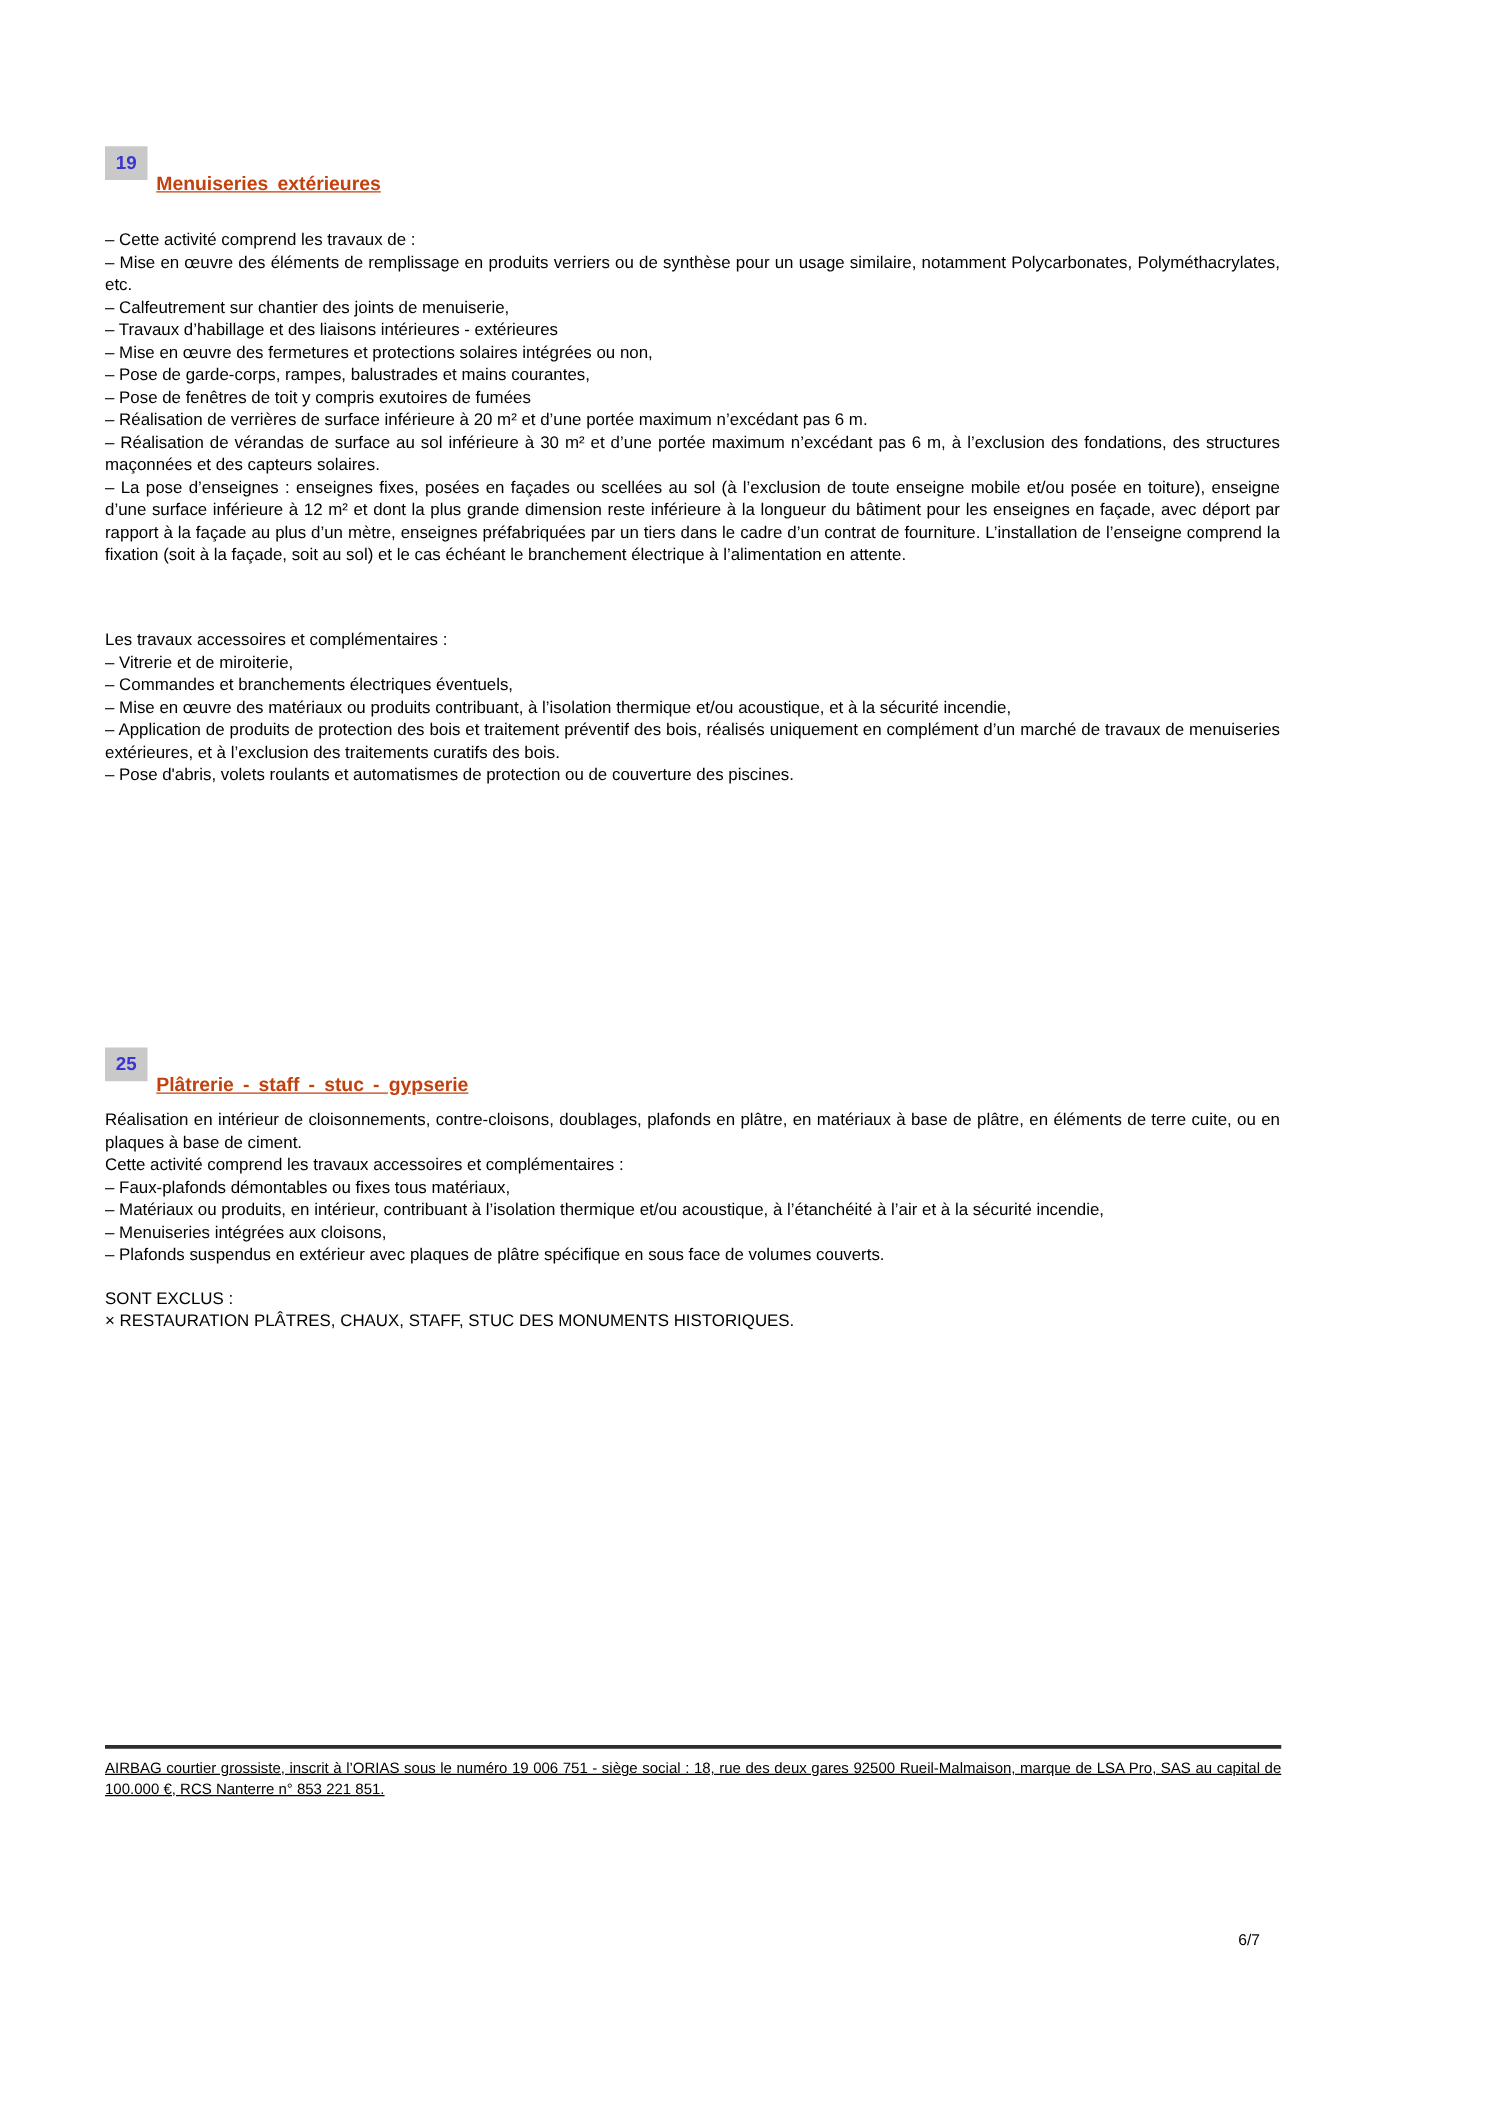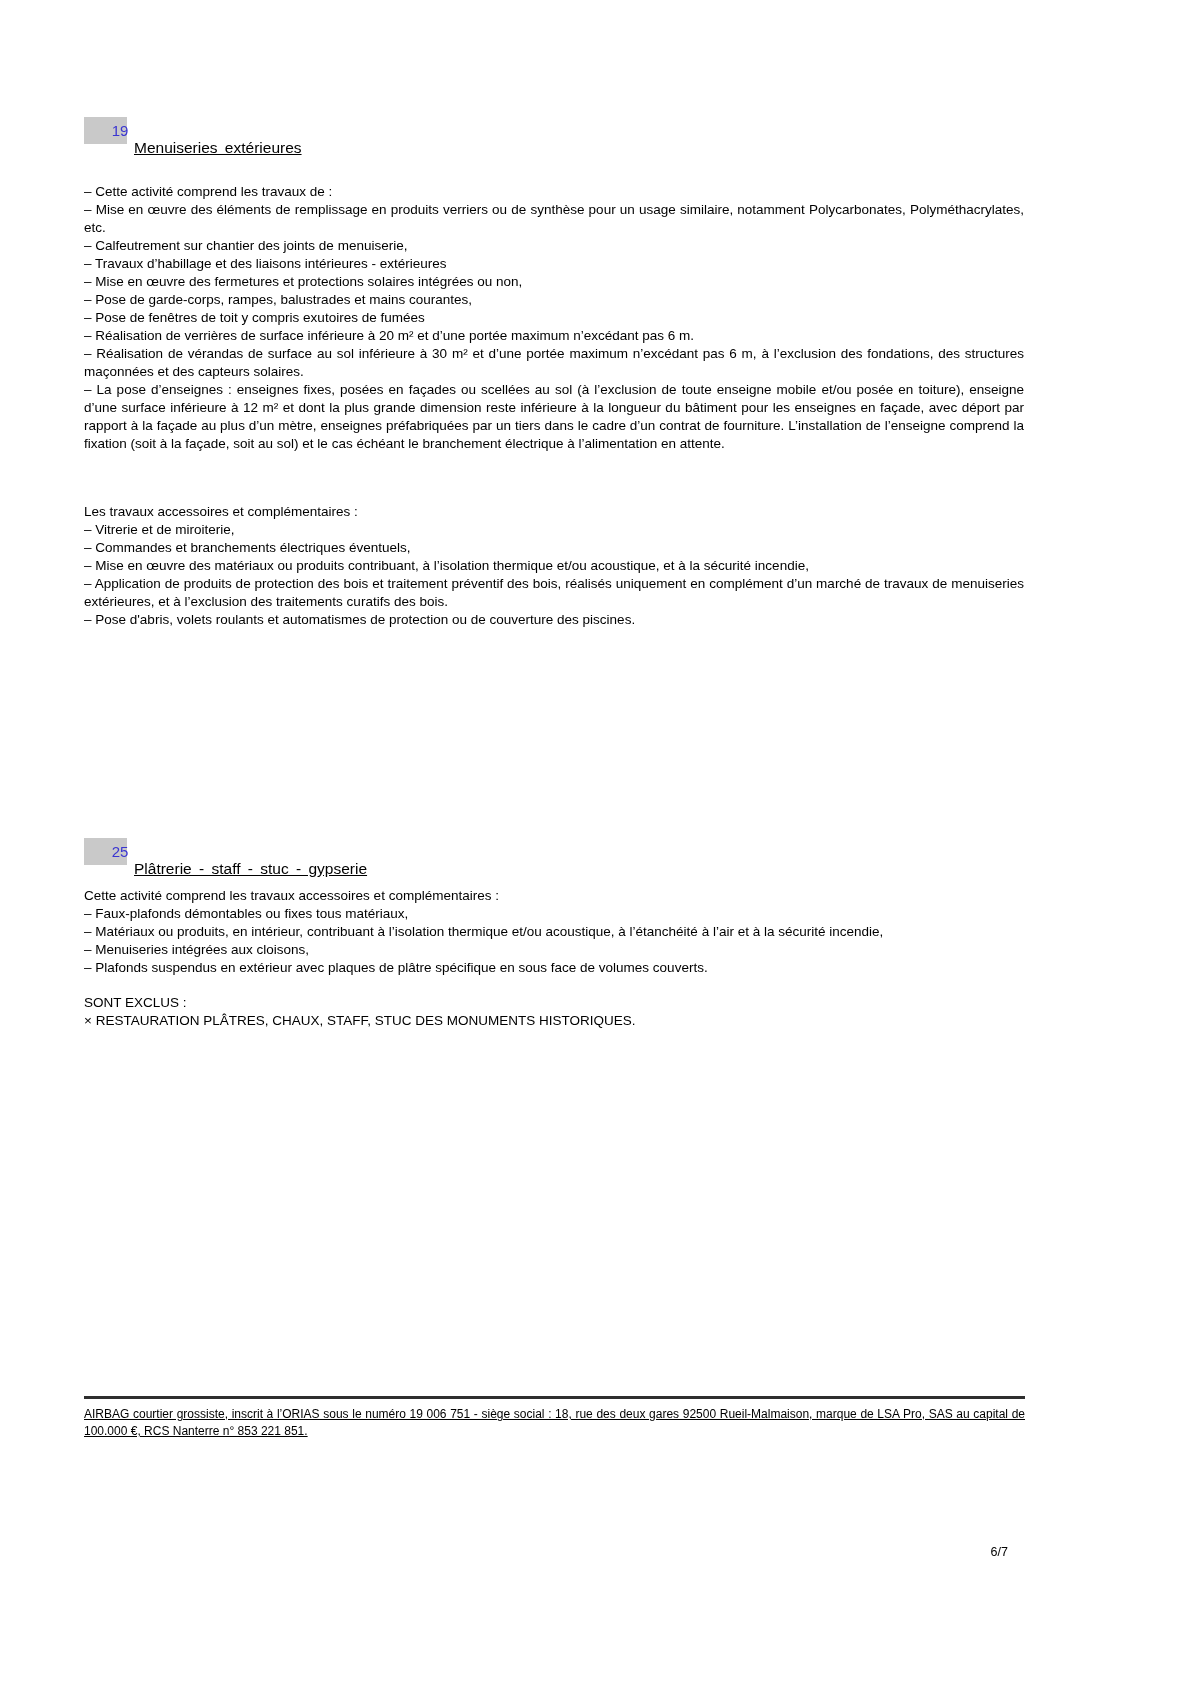--- a/index.html
+++ b/index.html
@@ -8,36 +8,35 @@
     width: 1191px;
     height: 1684px;
     background: #ffffff;
     font-family: "Liberation Sans", "DejaVu Sans", sans-serif;
     color: #000000;
     overflow: hidden;
   }
   .sec { position: absolute; left: 84px; width: 940px; }
   .sec-header { display: flex; align-items: center; margin-bottom: 9px; }
   .badge {
-    width: 14px; height: 27px;
+    width: 34px; height: 27px;
     background: #c9c9c9;
     color: #3a35d1;
-    font-weight: normal;
+    font-weight: bold;
     font-size: 15px;
     display: flex; align-items: center; justify-content: center;
     flex: 0 0 auto;
-    padding-left: 29px;
   }
   .sec-title {
     margin-left: 7px;
-    font-weight: normal;
+    font-weight: bold;
     font-size: 15.5px;
     text-decoration: underline;
     word-spacing: 3px;
-    color: #000000;
+    color: #c2410c;
     margin-top: 36px;
   }
   .line {
     margin: 0;
     font-size: 13.5px;
     line-height: 18px;
     text-align: justify;
   }
   .gap-1 { height: 17px; }
   .gap-3 { height: 50px; }
@@ -84,20 +83,21 @@
     <p class="line">– Mise en œuvre des matériaux ou produits contribuant, à l’isolation thermique et/ou acoustique, et à la sécurité incendie,</p>
     <p class="line">– Application de produits de protection des bois et traitement préventif des bois, réalisés uniquement en complément d’un marché de travaux de menuiseries extérieures, et à l’exclusion des traitements curatifs des bois.</p>
     <p class="line">– Pose d'abris, volets roulants et automatismes de protection ou de couverture des piscines.</p>
   </section>
 
   <section class="sec" style="top:824px;">
     <div class="sec-header">
       <span class="badge">25</span>
       <span class="sec-title">Plâtrerie - staff - stuc - gypserie</span>
     </div>
+    <p class="line">Réalisation en intérieur de cloisonnements, contre-cloisons, doublages, plafonds en plâtre, en matériaux à base de plâtre, en éléments de terre cuite, ou en plaques à base de ciment.</p>
     <p class="line">Cette activité comprend les travaux accessoires et complémentaires :</p>
     <p class="line">– Faux-plafonds démontables ou fixes tous matériaux,</p>
     <p class="line">– Matériaux ou produits, en intérieur, contribuant à l’isolation thermique et/ou acoustique, à l’étanchéité à l’air et à la sécurité incendie,</p>
     <p class="line">– Menuiseries intégrées aux cloisons,</p>
     <p class="line">– Plafonds suspendus en extérieur avec plaques de plâtre spécifique en sous face de volumes couverts.</p>
     <div class="gap-1"></div>
     <p class="line">SONT EXCLUS :</p>
     <p class="line">× RESTAURATION PLÂTRES, CHAUX, STAFF, STUC DES MONUMENTS HISTORIQUES.</p>
   </section>
 

